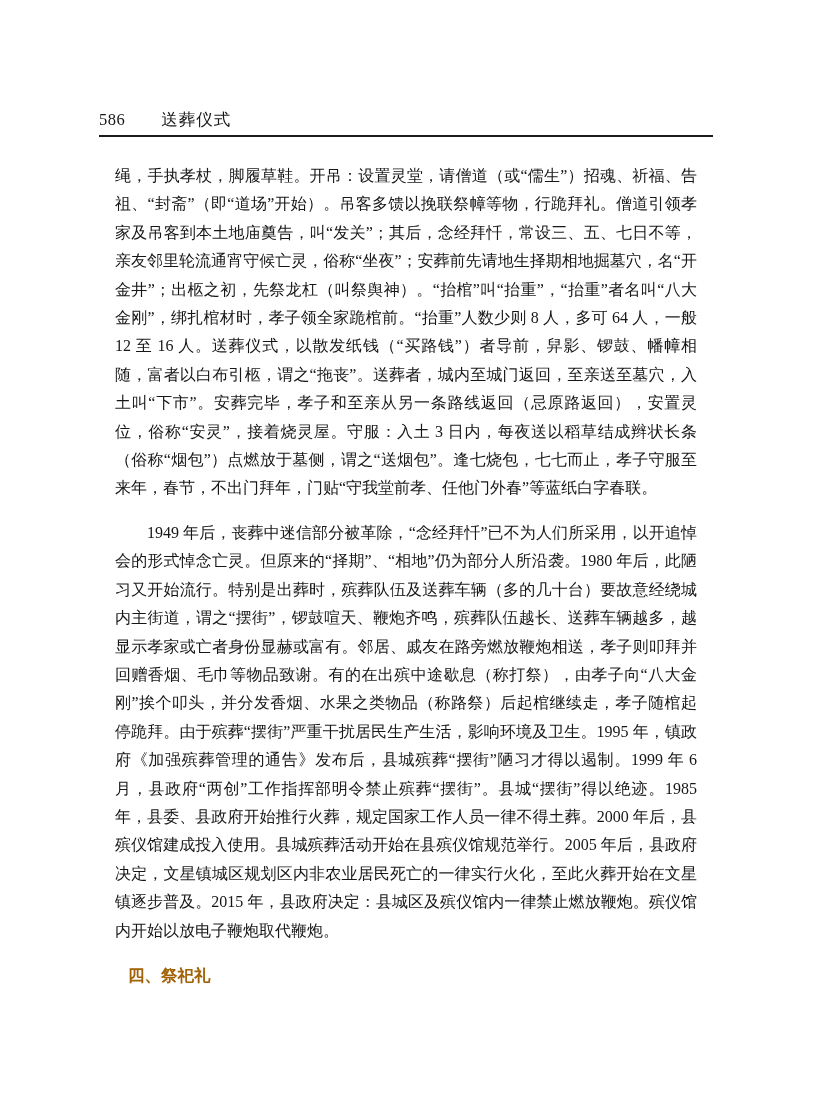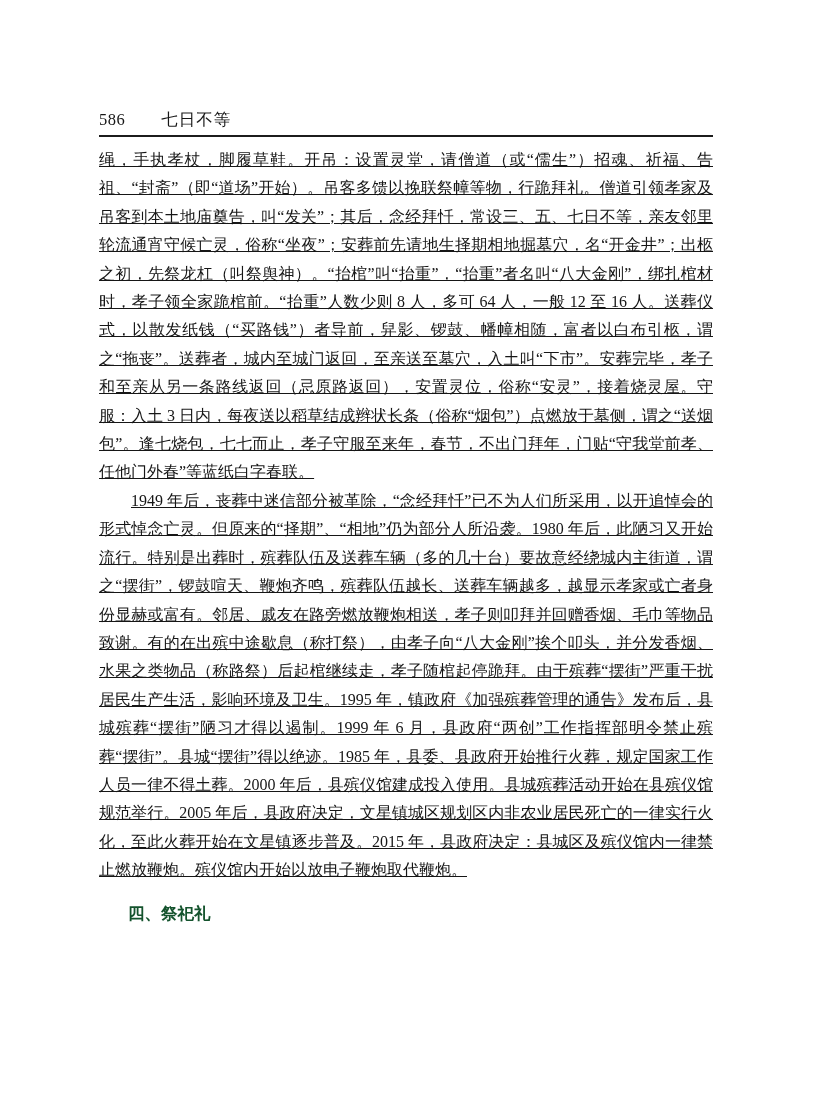--- a/index.html
+++ b/index.html
@@ -41,46 +41,45 @@
     position: absolute;
     left: 99px;
     top: 146px;
     width: 614px;
     font-size: 16px;
     line-height: 28.4px;
     text-align: justify;
     text-justify: inter-character;
   }
   .para {
-    margin: 0;
+    margin: 16px;
     padding: 0;
-    text-decoration: underline;
   }
   .para.indent {
     text-indent: 2em;
   }
   .section-heading {
     margin: 14px 0 0 0;
     padding: 0;
     text-indent: 1.75em;
     font-family: "Liberation Sans", "DejaVu Sans", sans-serif;
     font-weight: bold;
     font-size: 16.5px;
     line-height: 28.4px;
-    color: #14532d;
+    color: #a16207;
     text-align: left;
   }
 </style>
 </head>
 <body>
 
 <div class="page">
 
   <div class="running-header">
-    <span class="pagenum">586</span><span class="booktitle">七日不等</span>
+    <span class="pagenum">586</span><span class="booktitle">送葬仪式</span>
   </div>
 
   <div class="page-body">
     <p class="para">绳，手执孝杖，脚履草鞋。开吊：设置灵堂，请僧道（或“儒生”）招魂、祈福、告祖、“封斋”（即“道场”开始）。吊客多馈以挽联祭幛等物，行跪拜礼。僧道引领孝家及吊客到本土地庙奠告，叫“发关”；其后，念经拜忏，常设三、五、七日不等，亲友邻里轮流通宵守候亡灵，俗称“坐夜”；安葬前先请地生择期相地掘墓穴，名“开金井”；出柩之初，先祭龙杠（叫祭舆神）。“抬棺”叫“抬重”，“抬重”者名叫“八大金刚”，绑扎棺材时，孝子领全家跪棺前。“抬重”人数少则 8 人，多可 64 人，一般 12 至 16 人。送葬仪式，以散发纸钱（“买路钱”）者导前，舁影、锣鼓、幡幛相随，富者以白布引柩，谓之“拖丧”。送葬者，城内至城门返回，至亲送至墓穴，入土叫“下市”。安葬完毕，孝子和至亲从另一条路线返回（忌原路返回），安置灵位，俗称“安灵”，接着烧灵屋。守服：入土 3 日内，每夜送以稻草结成辫状长条（俗称“烟包”）点燃放于墓侧，谓之“送烟包”。逢七烧包，七七而止，孝子守服至来年，春节，不出门拜年，门贴“守我堂前孝、任他门外春”等蓝纸白字春联。</p>
     <p class="para indent">1949 年后，丧葬中迷信部分被革除，“念经拜忏”已不为人们所采用，以开追悼会的形式悼念亡灵。但原来的“择期”、“相地”仍为部分人所沿袭。1980 年后，此陋习又开始流行。特别是出葬时，殡葬队伍及送葬车辆（多的几十台）要故意经绕城内主街道，谓之“摆街”，锣鼓喧天、鞭炮齐鸣，殡葬队伍越长、送葬车辆越多，越显示孝家或亡者身份显赫或富有。邻居、戚友在路旁燃放鞭炮相送，孝子则叩拜并回赠香烟、毛巾等物品致谢。有的在出殡中途歇息（称打祭），由孝子向“八大金刚”挨个叩头，并分发香烟、水果之类物品（称路祭）后起棺继续走，孝子随棺起停跪拜。由于殡葬“摆街”严重干扰居民生产生活，影响环境及卫生。1995 年，镇政府《加强殡葬管理的通告》发布后，县城殡葬“摆街”陋习才得以遏制。1999 年 6 月，县政府“两创”工作指挥部明令禁止殡葬“摆街”。县城“摆街”得以绝迹。1985 年，县委、县政府开始推行火葬，规定国家工作人员一律不得土葬。2000 年后，县殡仪馆建成投入使用。县城殡葬活动开始在县殡仪馆规范举行。2005 年后，县政府决定，文星镇城区规划区内非农业居民死亡的一律实行火化，至此火葬开始在文星镇逐步普及。2015 年，县政府决定：县城区及殡仪馆内一律禁止燃放鞭炮。殡仪馆内开始以放电子鞭炮取代鞭炮。</p>
     <h3 class="section-heading">四、祭祀礼</h3>
   </div>
 
 </div>
 

